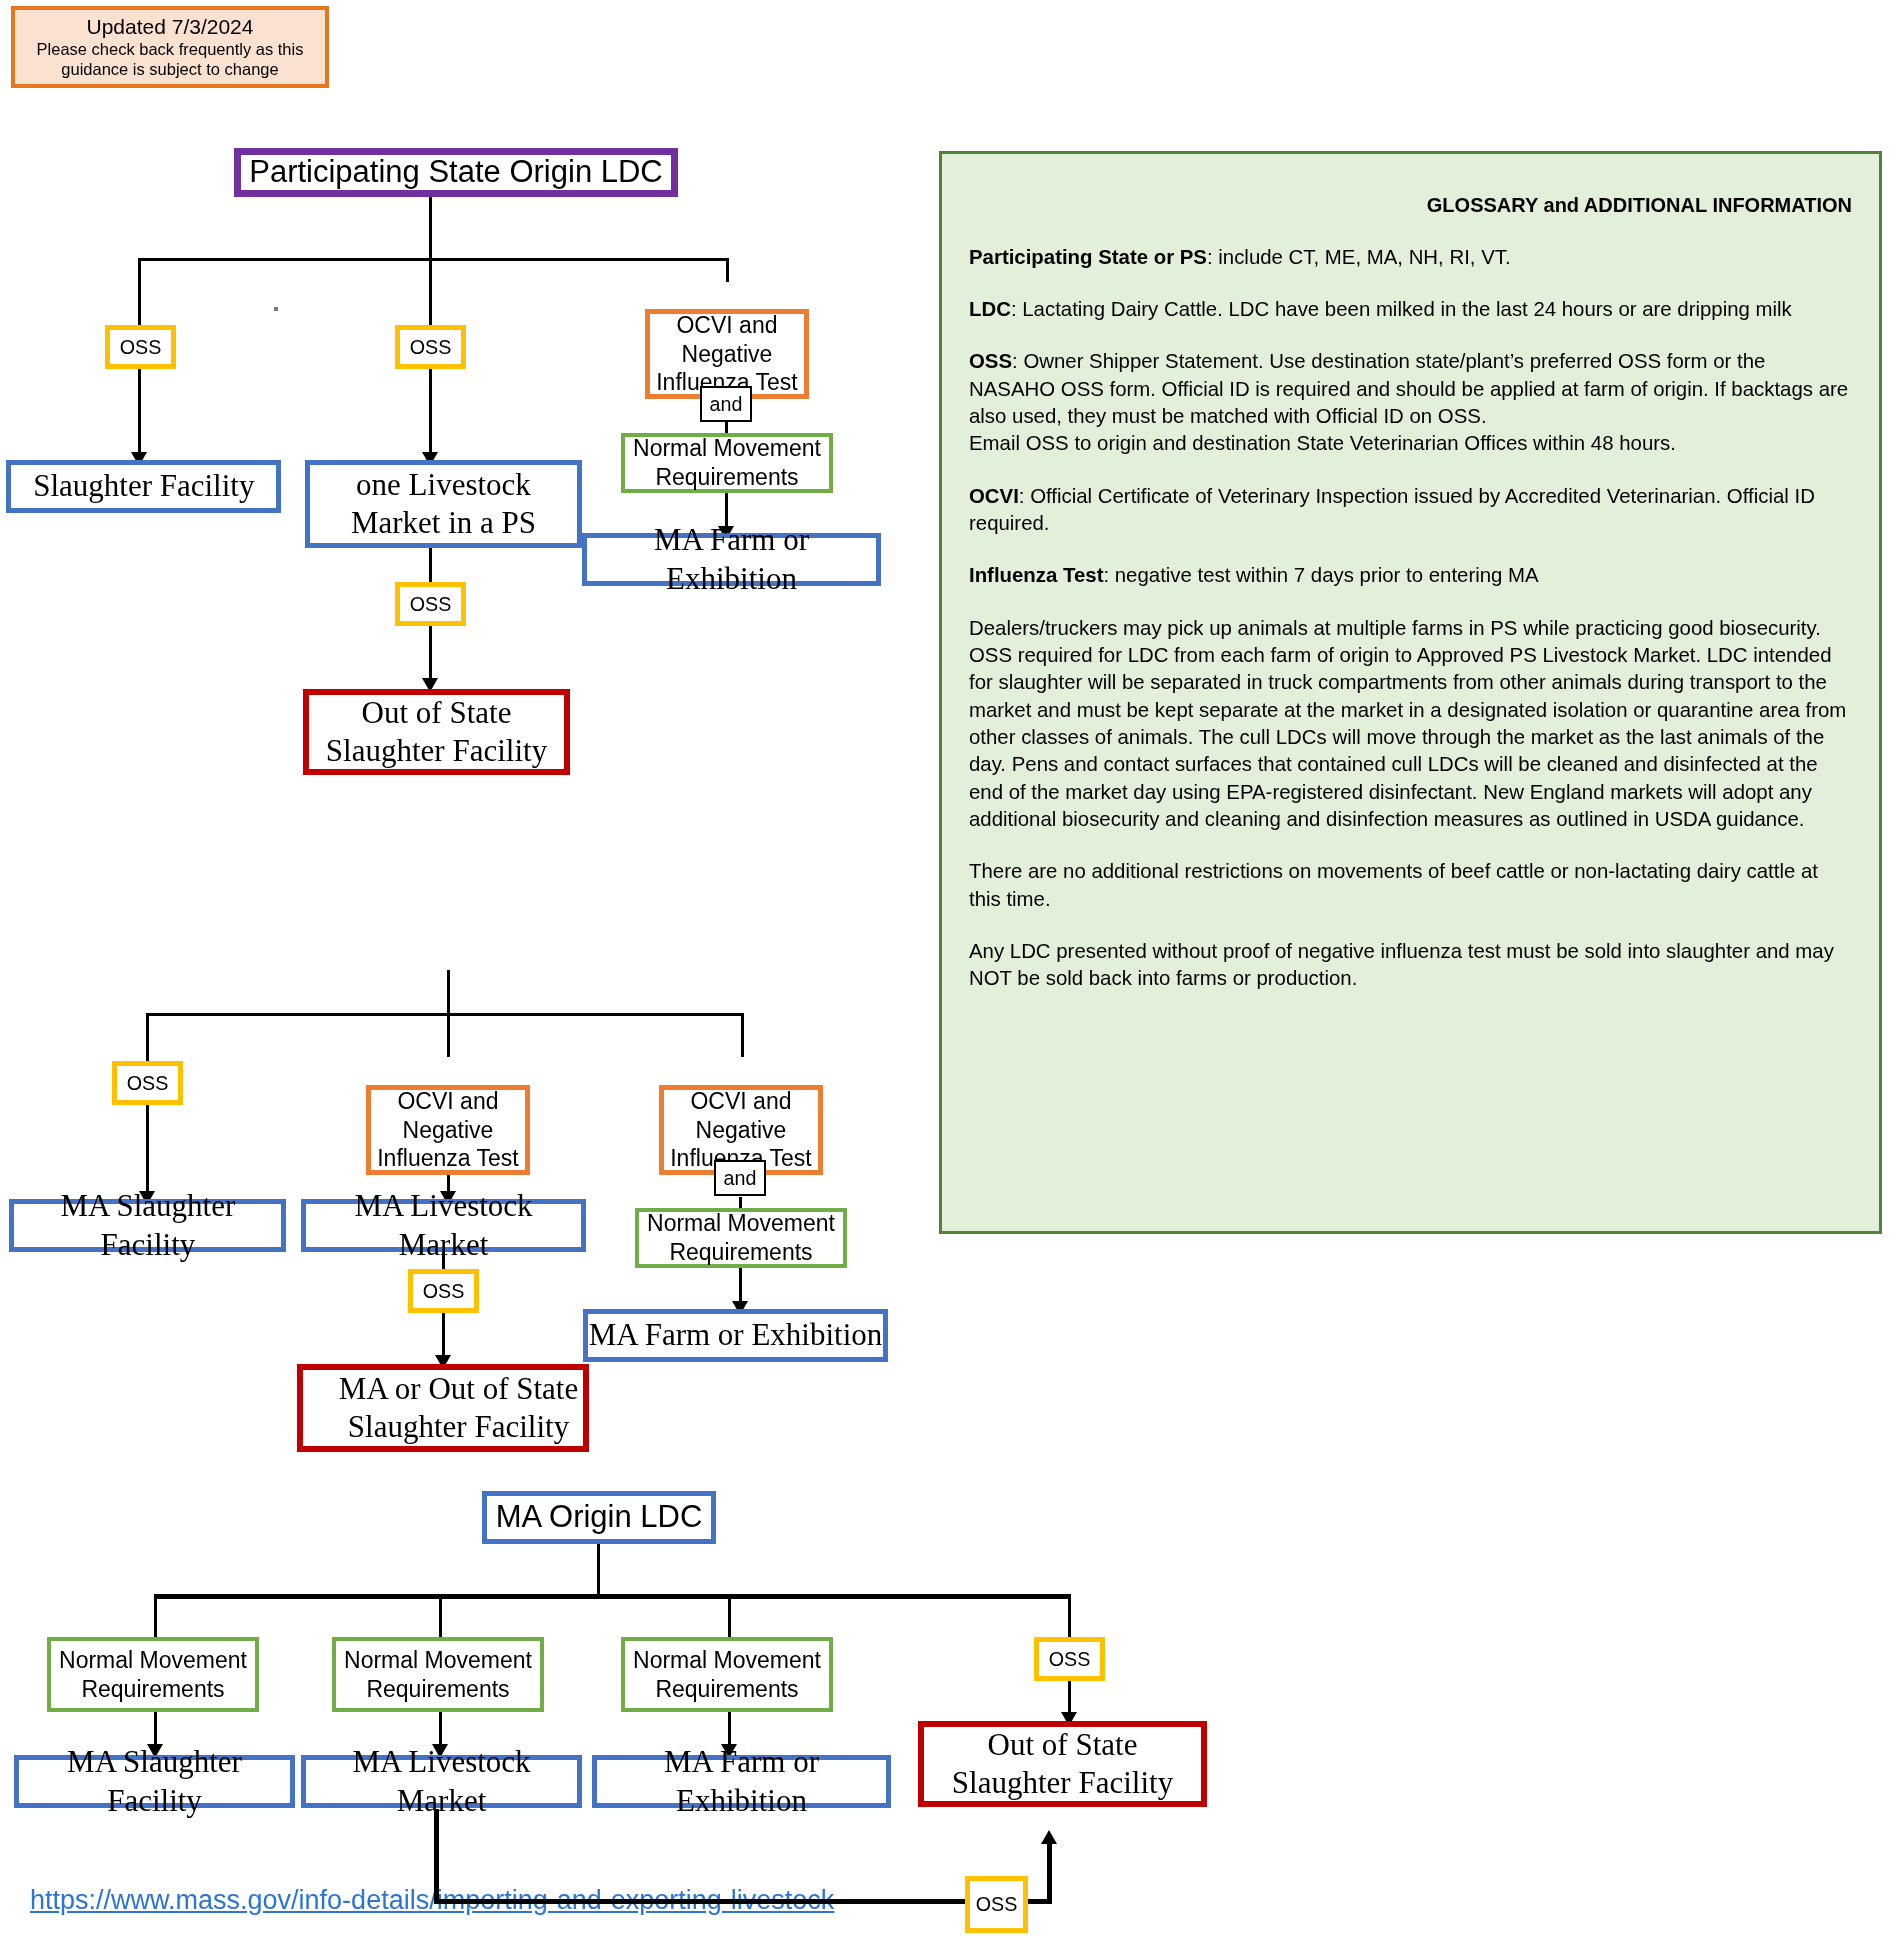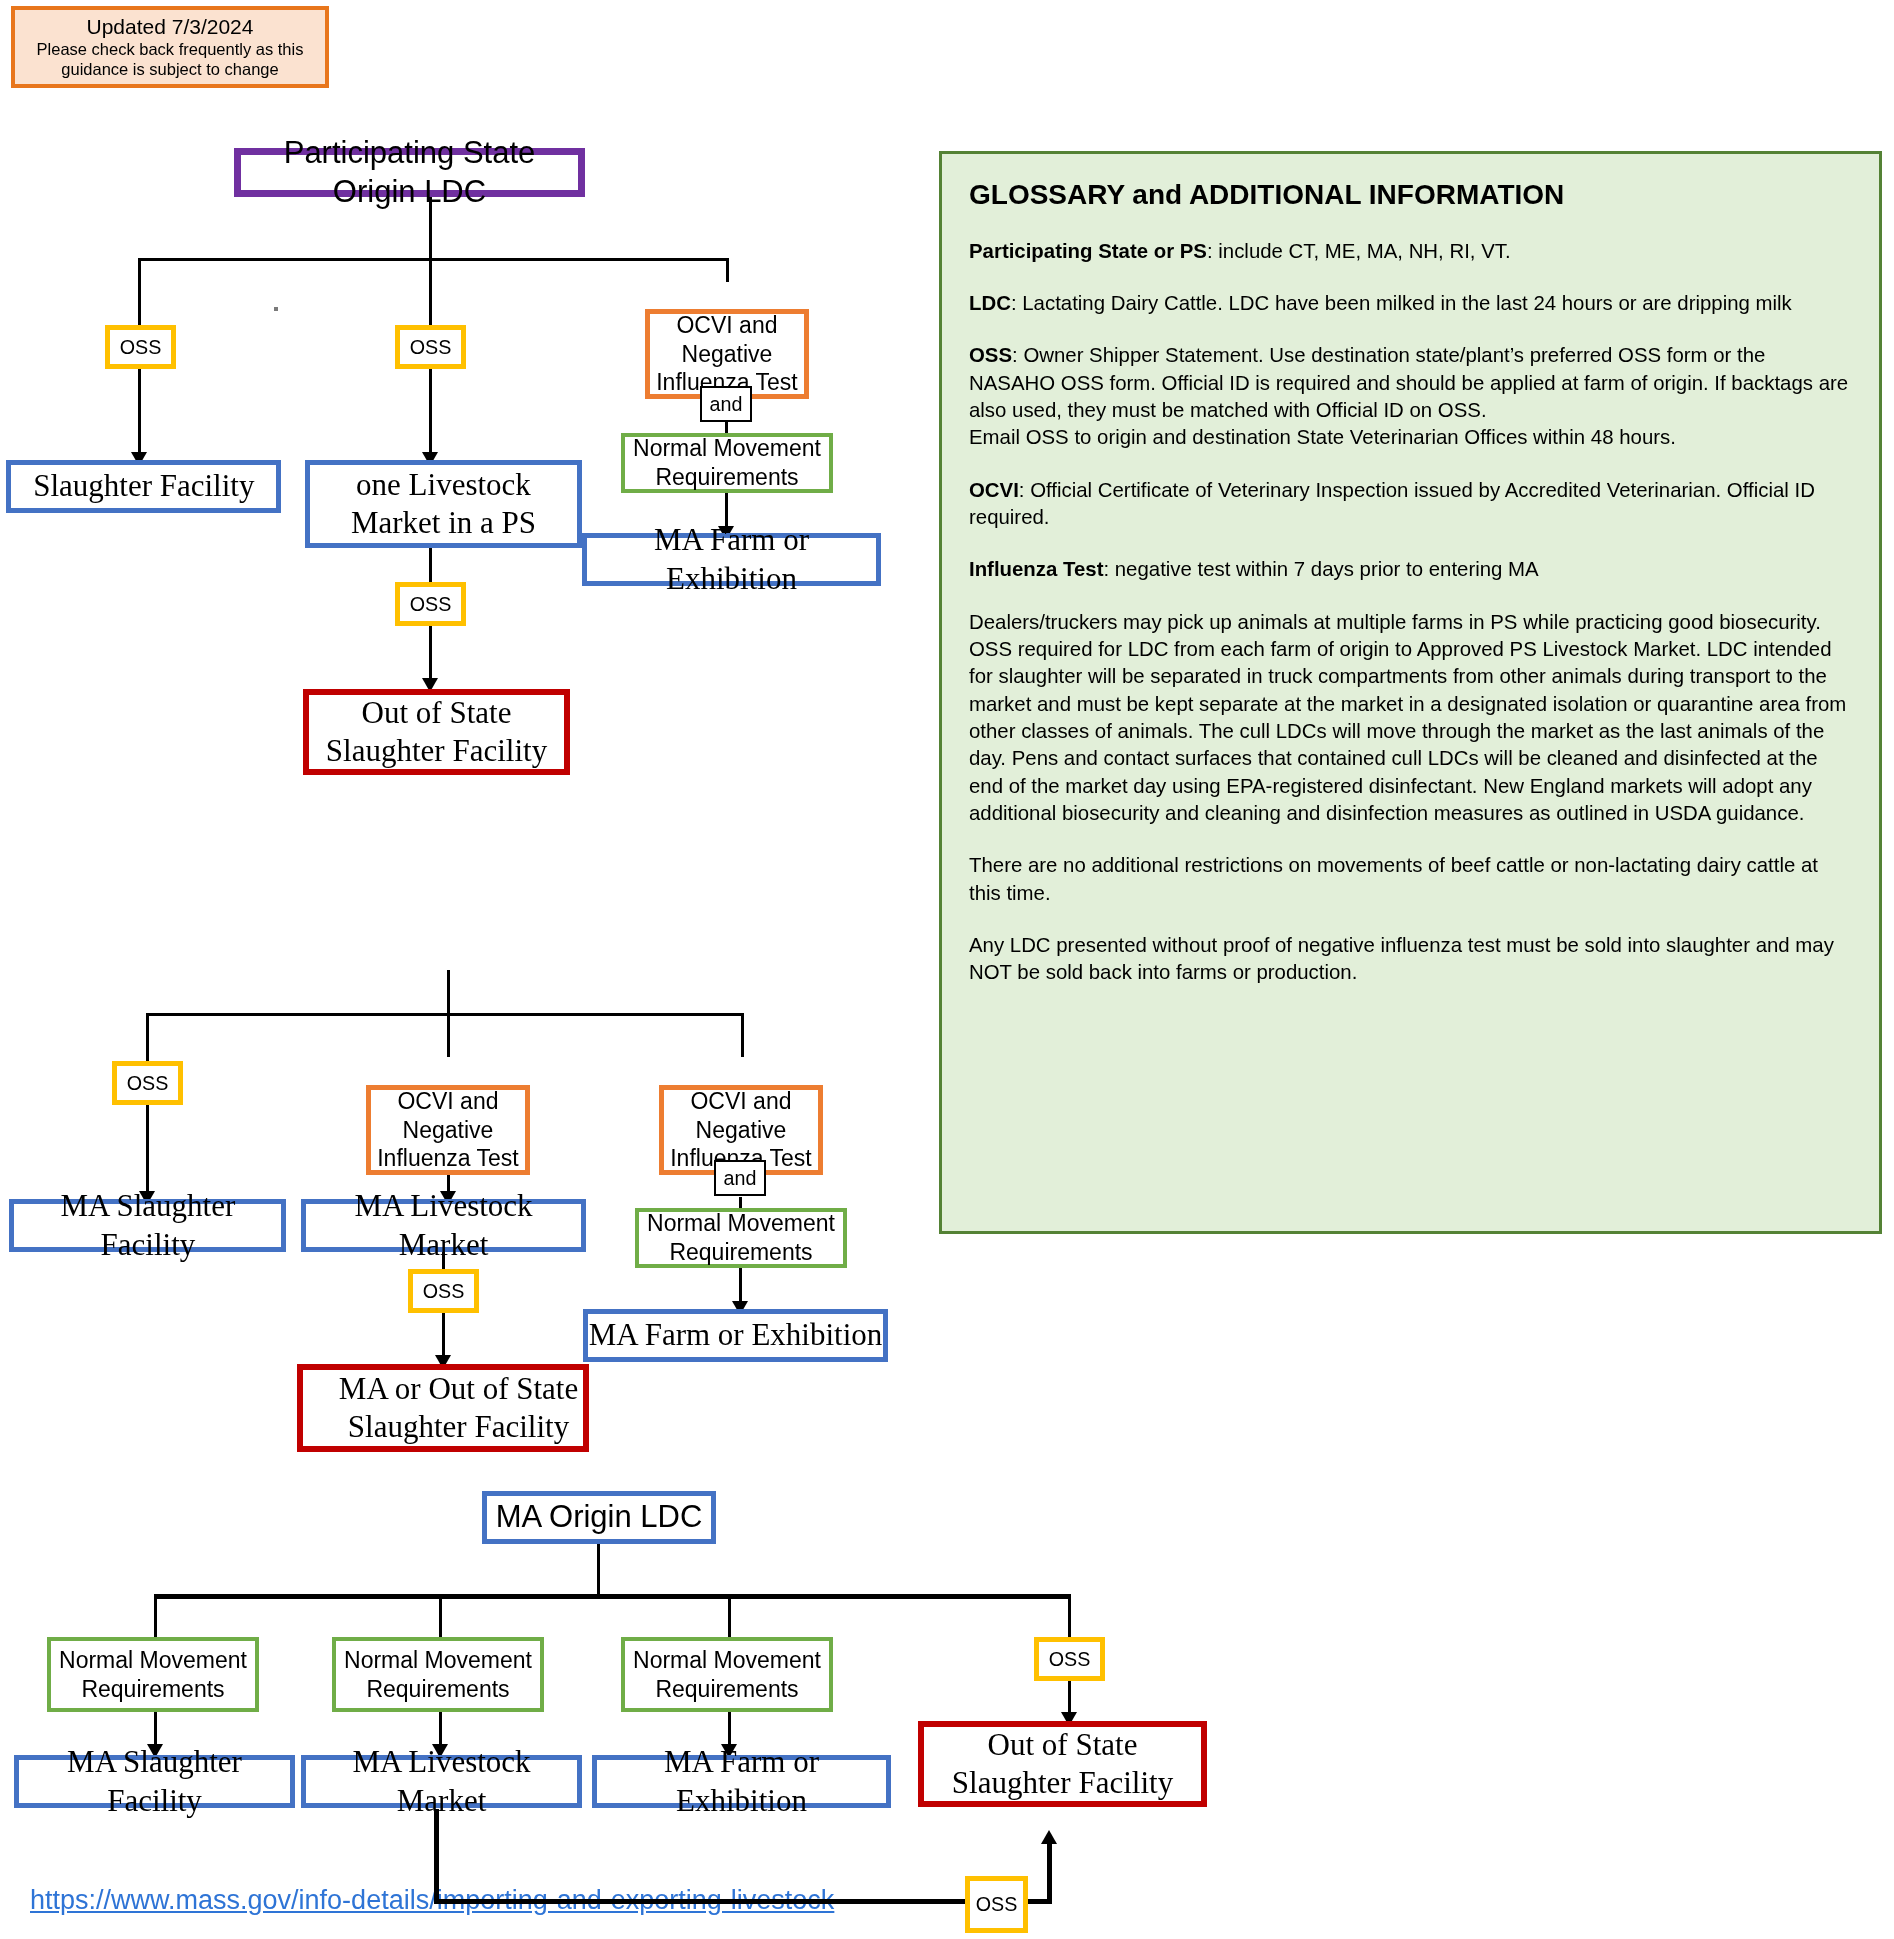--- a/index.html
+++ b/index.html
@@ -93,23 +93,23 @@
   #glossary {
     position: absolute;
     left: 939px; top: 151px;
     width: 943px; height: 1083px;
     background: #E2EFD9;
     border: 3.9px solid #548235;
     padding: 23.6px 27px 15.7px 27px;
     color: #000000;
   }
   #glossary h2 {
-    margin: 1px 0 27px 0;
-    font-size: 28px;
-    text-align: left;
+    margin: 16px 0 27px 0;
+    font-size: 20px;
+    text-align: right;
     font-weight: bold;
     letter-spacing: 0px;
   }
   #glossary p {
     margin: 0 0 25px 0;
     font-size: 20.4px;
     line-height: 1.34;
   }
   #glossary p:last-child { margin-bottom: 0; }
   #glossary b { font-weight: bold; }
@@ -153,21 +153,21 @@
 
     <p><b>OCVI</b><span>: Official Certificate of Veterinary Inspection issued by Accredited Veterinarian. Official ID required.</span></p>
 
     <p><b>Influenza Test</b><span>: negative test within 7 days prior to entering MA</span></p>
 
     <p>Dealers/truckers may pick up animals at multiple farms in PS while practicing good biosecurity. OSS required for LDC from each farm of origin to Approved PS Livestock Market. LDC intended for slaughter will be separated in truck compartments from other animals during transport to the market and must be kept separate at the market in a designated isolation or quarantine area from other classes of animals. The cull LDCs will move through the market as the last animals of the day. Pens and contact surfaces that contained cull LDCs will be cleaned and disinfected at the end of the market day using EPA-registered disinfectant. New England markets will adopt any additional biosecurity and cleaning and disinfection measures as outlined in USDA guidance.</p>
     <p>There are no additional restrictions on movements of beef cattle or non-lactating dairy cattle at this time.</p>
     <p>Any LDC presented without proof of negative influenza test must be sold into slaughter and may NOT be sold back into farms or production.</p>
   </div>
 
-  <div class="node b-purple fs-origin" style="left:234px; top:148px; width:351px; height:49px;">Participating State Origin LDC</div>
+  <div class="node b-purple fs-origin" style="left:234px; top:148px; width:444px; height:49px;">Participating State Origin LDC</div>
 
   <div class="ln ln-v" style="left:429px; top:197px; width:3.1px; height:63px;"></div>
 
   <div class="ln ln-h" style="left:138px; top:258px; width:591px; height:3.1px;"></div>
 
   <div class="ln ln-v" style="left:138px; top:258px; width:3.1px; height:67px;"></div>
 
   <div class="ln ln-v" style="left:429px; top:258px; width:3.1px; height:67px;"></div>
 
   <div class="ln ln-v" style="left:726px; top:258px; width:3.1px; height:23.6px;"></div>

